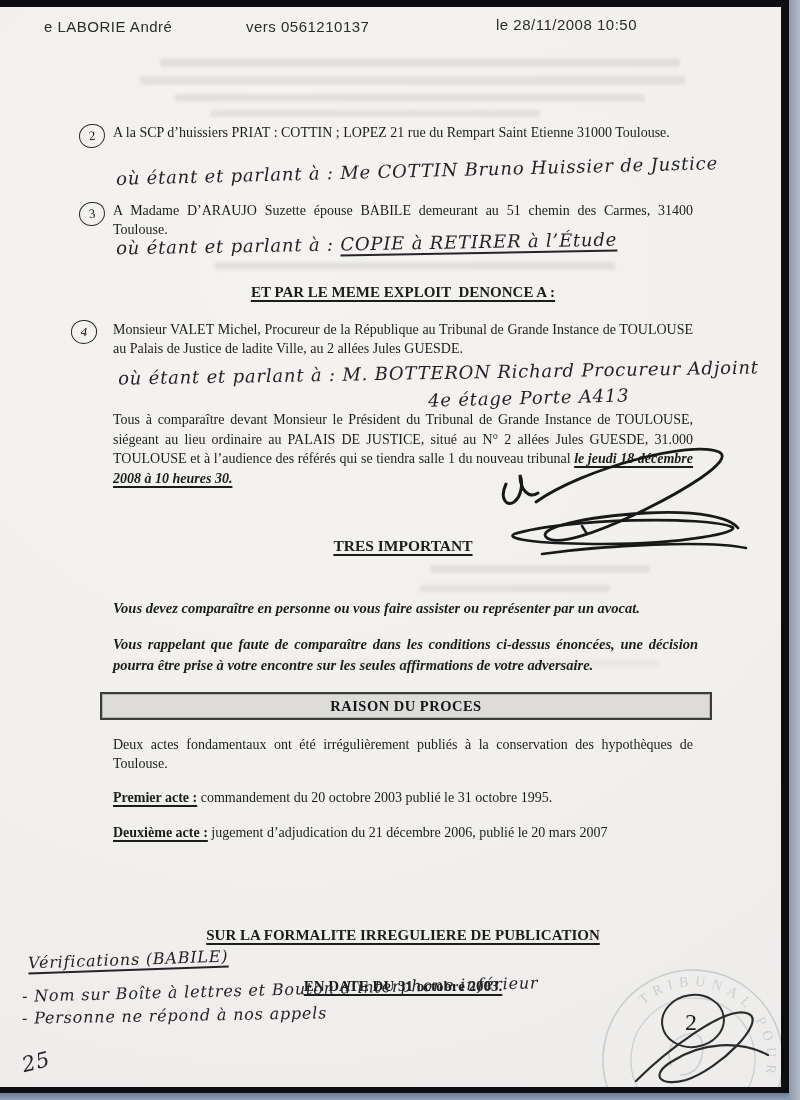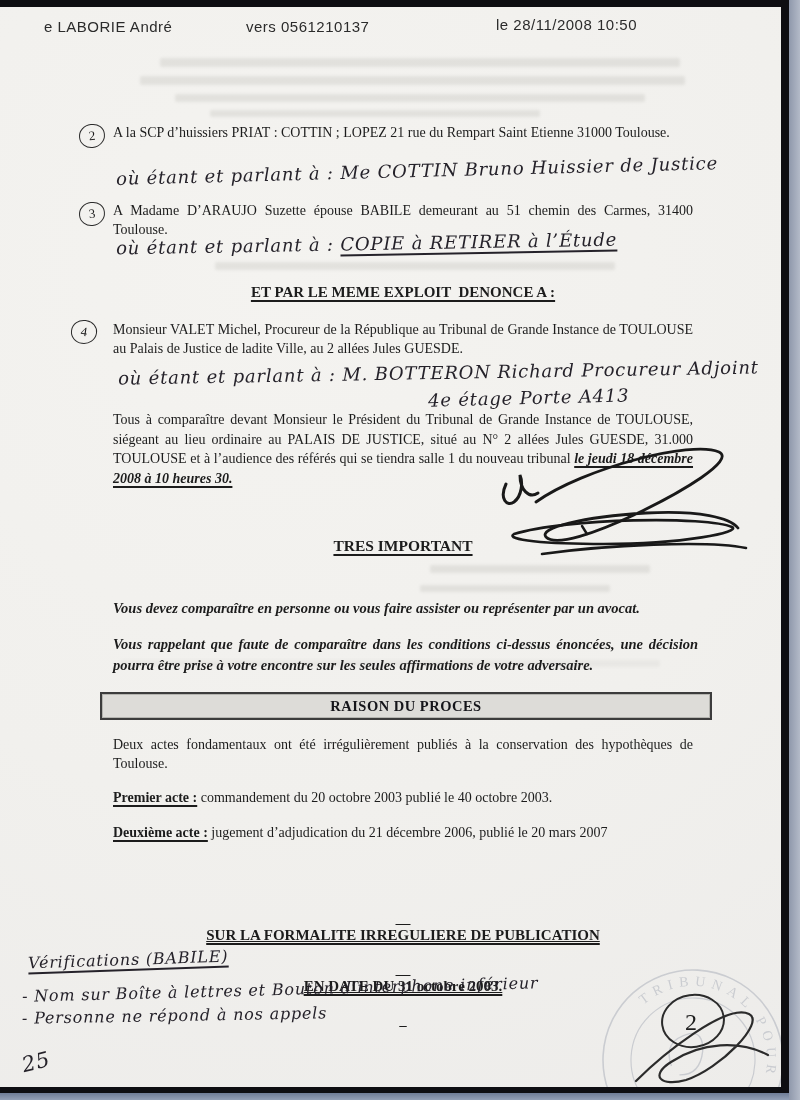--- a/index.html
+++ b/index.html
@@ -13,21 +13,21 @@
   .fax{font-family:Liberation Sans, sans-serif;font-size:15px;color:#2b2b2b;letter-spacing:.5px;}
   
   .ghost{position:absolute;background:#8d8d86;opacity:.16;filter:blur(1.4px);border-radius:2px;}
   
   .body-text{font-size:14px;line-height:19px;text-align:justify;width:580px;}
   .num-circle{
     position:absolute;width:24px;height:22px;border:1.6px solid #2a2a2a;border-radius:50% 46% 52% 48%;
     display:flex;align-items:center;justify-content:center;font-size:13px;transform:rotate(-6deg);
     background:transparent;
   }
-  .heading{font-weight:bold;font-size:15px;text-align:center;width:580px;white-space:pre-wrap;text-decoration:underline;}
+  .heading{font-weight:bold;font-size:15px;text-align:center;width:580px;white-space:pre-wrap;}
   .underline{text-decoration:underline;text-decoration-thickness:1.6px;text-underline-offset:3px;}
   
   .hw{font-family:"DejaVu Serif", serif;font-style:italic;color:#25222a;letter-spacing:.8px;}
   .hw-lg{font-size:18px;}
   .hw-md{font-size:16px;}
   .hw-underline{text-decoration:underline;text-decoration-thickness:1.8px;text-underline-offset:4px;}
   .date-strong{font-weight:bold;font-style:italic;text-decoration:underline;text-decoration-thickness:1.8px;text-underline-offset:3px;}
   .italic-para{font-style:italic;font-weight:bold;font-size:14.5px;line-height:21px;width:585px;text-align:justify;}
   
   .banner{
@@ -131,21 +131,21 @@
   <div class="abs italic-para" style="left:113px;top:598px;">Vous devez comparaître en personne ou vous faire assister ou représenter par un avocat.</div>
   <div class="abs italic-para" style="left:113px;top:634px;">Vous rappelant que faute de comparaître dans les conditions ci-dessus énoncées, une décision pourra être prise à votre encontre sur les seules affirmations de votre adversaire.</div>
 
   <div class="abs banner" style="left:100px;top:692px;">
     <span>RAISON DU PROCES</span>
   </div>
 
   <div class="abs body-text" style="left:113px;top:735px;">Deux actes fondamentaux ont été irrégulièrement publiés à la conservation des hypothèques de Toulouse.</div>
 
   <div class="abs acte-line" style="left:113px;top:790px;">
-    <span class="acte-label underline">Premier acte :</span><span> commandement du 20 octobre 2003 publié le 40 octobre 2003.</span>
+    <span class="acte-label underline">Premier acte :</span><span> commandement du 20 octobre 2003 publié le 31 octobre 1995.</span>
   </div>
   <div class="abs acte-line" style="left:113px;top:825px;">
     <span class="acte-label underline">Deuxième acte :</span><span> jugement d’adjudication du 21 décembre 2006, publié le 20 mars 2007</span>
   </div>
 
   <div class="abs heading" style="left:113px;top:893px;">
     <div class="underline">SUR LA FORMALITE IRREGULIERE DE PUBLICATION</div>
     <div class="underline">EN DATE DU 31 octobre 2003.</div>
   </div>
 

